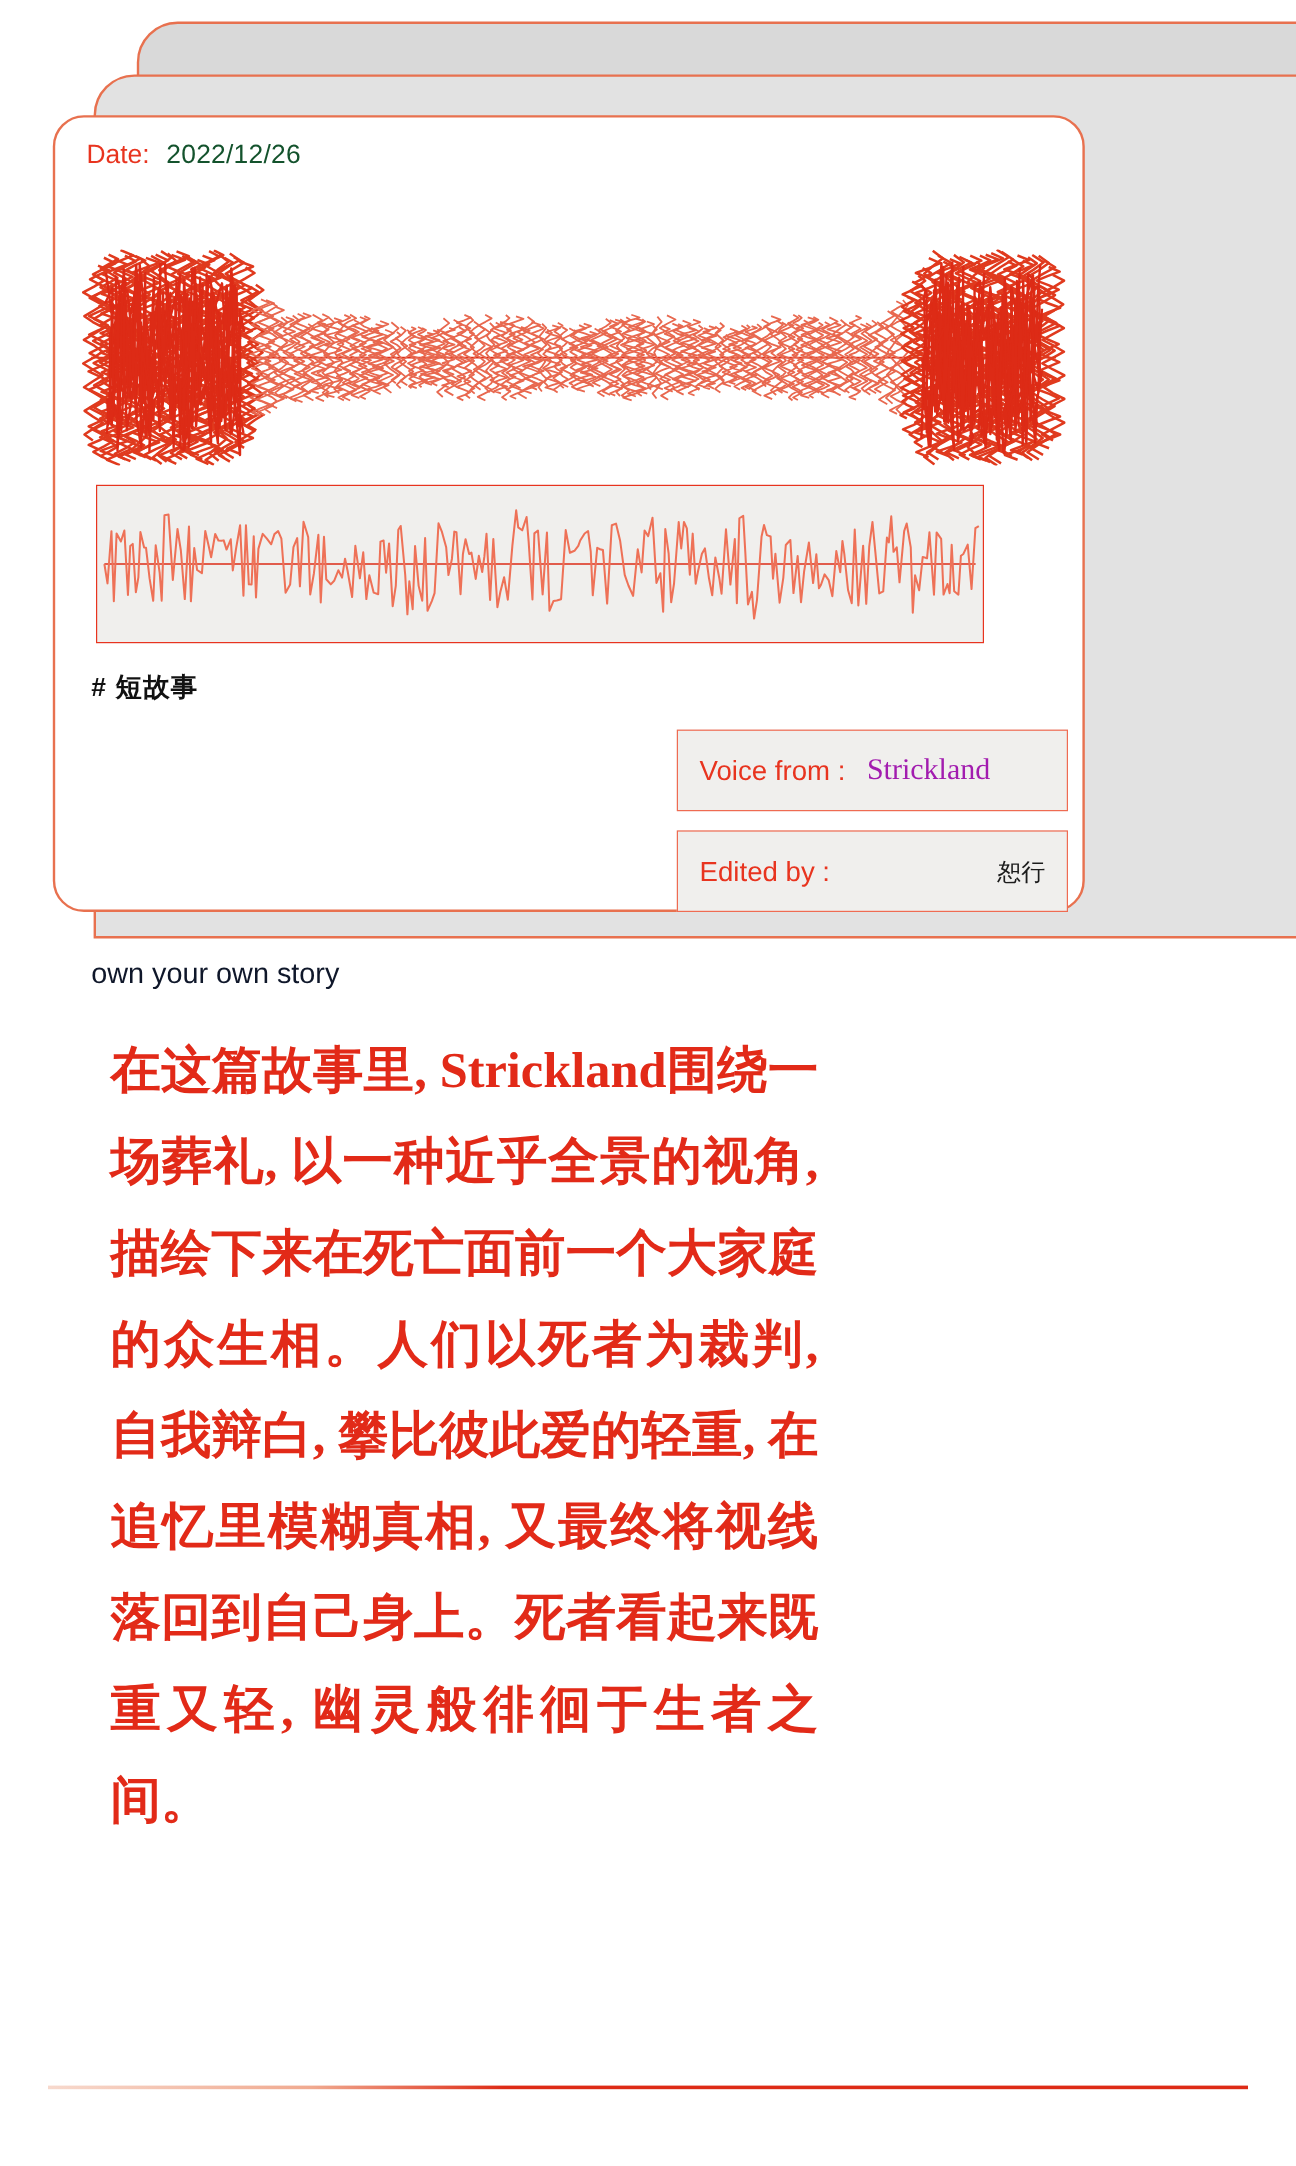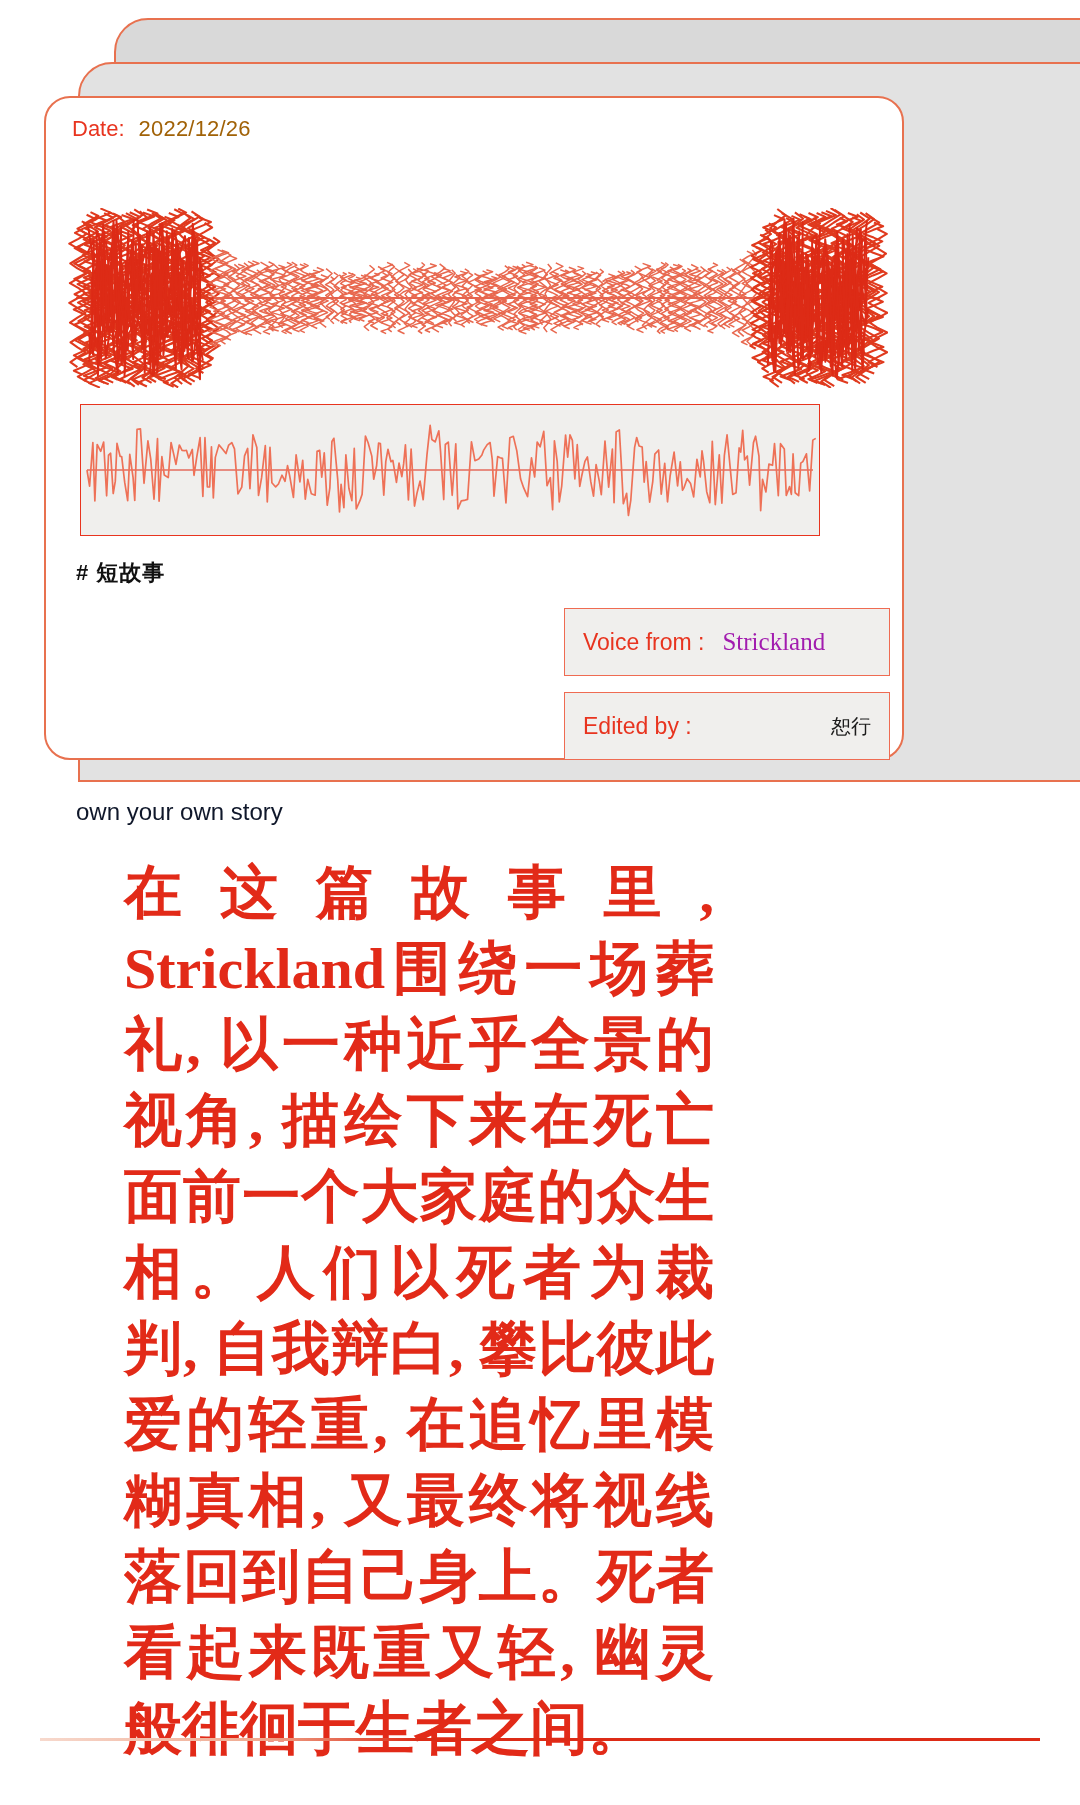--- a/index.html
+++ b/index.html
@@ -54,21 +54,21 @@
   
   #date-row {
     position: absolute;
     left: 26px; top: 18px;
     display: flex;
     align-items: baseline;
     gap: 14px;
     font-size: 22px;
   }
   #date-label { color: #e8341f; }
-  #date-value { color: #a16207; letter-spacing: .2px; }
+  #date-value { color: #14532d; letter-spacing: .2px; }
 
   
   #scribble-wave {
     position: absolute;
     left: 22px; top: 110px;
     width: 820px; height: 180px;
   }
 
   
   #wave-panel {
@@ -133,25 +133,24 @@
   }
 
   
   #story-body {
     position: absolute;
     left: 92px; top: 855px;
     width: 590px;
     color: #e22a18;
     font-family: "Liberation Serif", serif;
     font-weight: bold;
-    font-size: 58px;
+    font-size: 42px;
     line-height: 76px;
     letter-spacing: 0px;
     text-align: justify;
-    margin-left: 32px;
   }
 
   
   #bottom-rule {
     position: absolute;
     left: 40px; top: 1738px;
     width: 1000px; height: 3px;
     background: linear-gradient(to right, #f7d9cd 0%, #f0a98f 22%, #dd2b16 38%, #dd2b16 100%);
   }
 </style>

